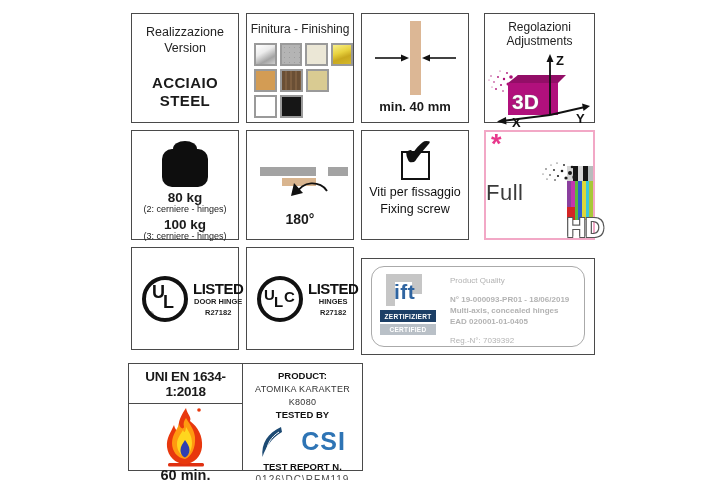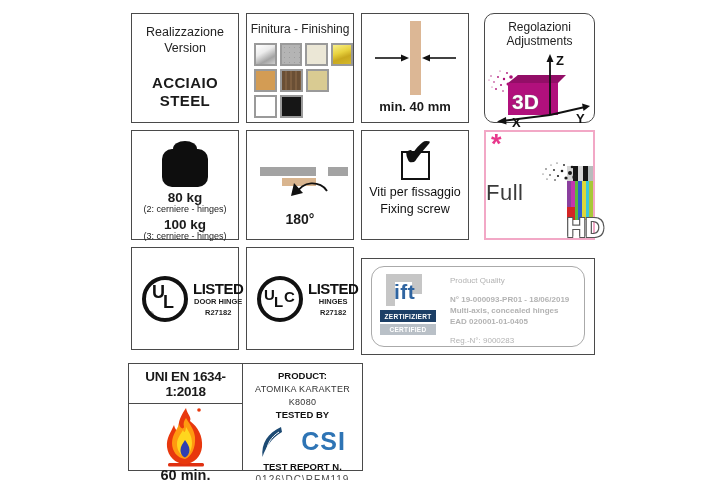--- a/index.html
+++ b/index.html
@@ -4,21 +4,21 @@
 <style>
   html,body{margin:0;padding:0;background:#fff;}
   .canvas{position:relative;width:720px;height:480px;background:#ffffff;
     font-family:"Liberation Sans",sans-serif;color:#1a1a1a;overflow:hidden;}
   .box{position:absolute;background:#fff;border:1.6px solid #4a4a4a;box-sizing:border-box;}
 
   
   #bx-version{left:131px;top:13px;width:108px;height:110px;}
   #bx-finish {left:246px;top:13px;width:108px;height:110px;}
   #bx-thick  {left:361px;top:13px;width:108px;height:110px;}
-  #bx-adjust {left:484px;top:13px;width:111px;height:110px;border-radius:10px;}
+  #bx-adjust {left:484px;top:13px;width:111px;height:110px;}
   #bx-weight {left:131px;top:130px;width:108px;height:110px;}
   #bx-rot    {left:246px;top:130px;width:108px;height:110px;}
   #bx-screw  {left:361px;top:130px;width:108px;height:110px;}
   #bx-fullhd {left:484px;top:130px;width:111px;height:110px;border:2px solid #f2a8c6;}
   #bx-ul     {left:131px;top:247px;width:108px;height:103px;}
   #bx-ulc    {left:246px;top:247px;width:108px;height:103px;}
   #bx-ift    {left:361px;top:258px;width:234px;height:97px;}
   #bx-fire   {left:128px;top:363px;width:115px;height:108px;}
   #bx-tested {left:242px;top:363px;width:121px;height:108px;}
 
@@ -325,21 +325,21 @@
           <span class="ift-word">ift</span>
         </div>
         <div class="ift-bar1">ZERTIFIZIERT</div>
         <div class="ift-bar2">CERTIFIED</div>
       </div>
       <div class="ift-text">
         <div class="ift-head">Product Quality</div>
         <div class="ift-line">N° 19-000093-PR01 - 18/06/2019</div>
         <div class="ift-line">Multi-axis, concealed hinges</div>
         <div class="ift-line">EAD 020001-01-0405</div>
-        <div class="ift-reg">Reg.-N°: 9000283</div>
+        <div class="ift-reg">Reg.-N°: 7039392</div>
       </div>
     </div>
   </section>
 
   <section class="box" id="bx-fire">
     <div class="fire-title">UNI EN 1634-1:2018</div>
     <svg class="fire-svg" width="60" height="64">
       <rect x="12" y="58" width="36" height="3.5" rx="1.5" fill="#e03010"></rect>
       <path d="M30 3 C 31 9, 36 12, 34 16 C 42 22, 47 31, 46 42 C 45 52, 38 58, 29 59.5 C 19 58.5, 12 51, 11 42
                C 10 33, 15 27, 18 20 C 19 25, 22 27, 23 25 C 21 17, 26 9, 30 3 Z" fill="#e8380d"></path>

